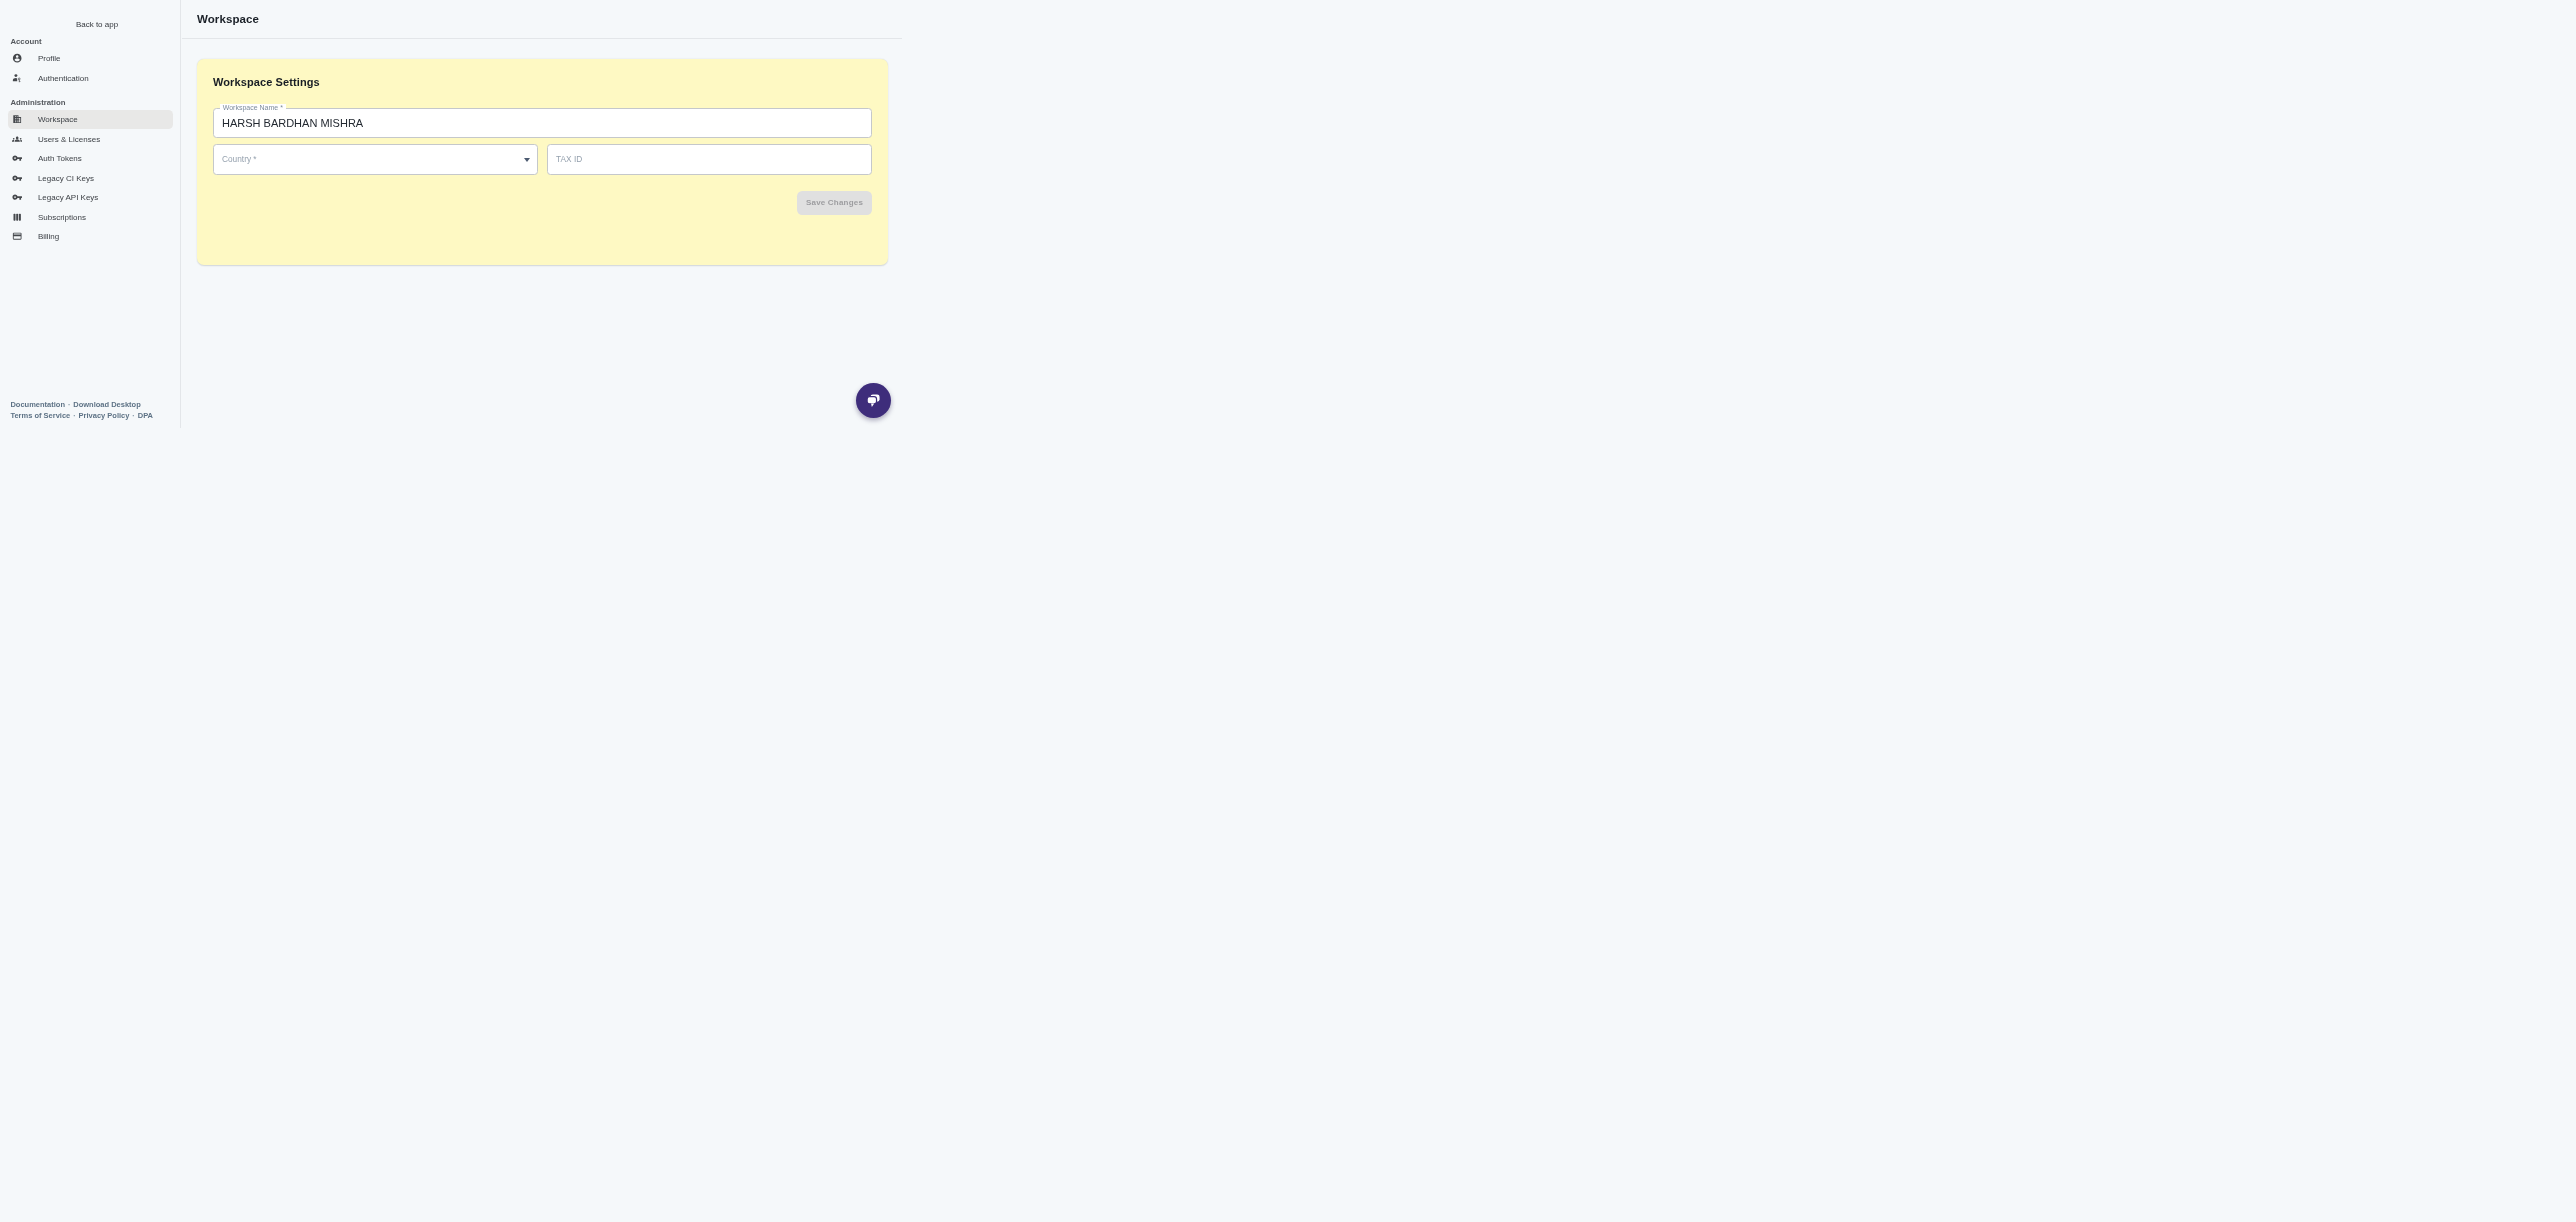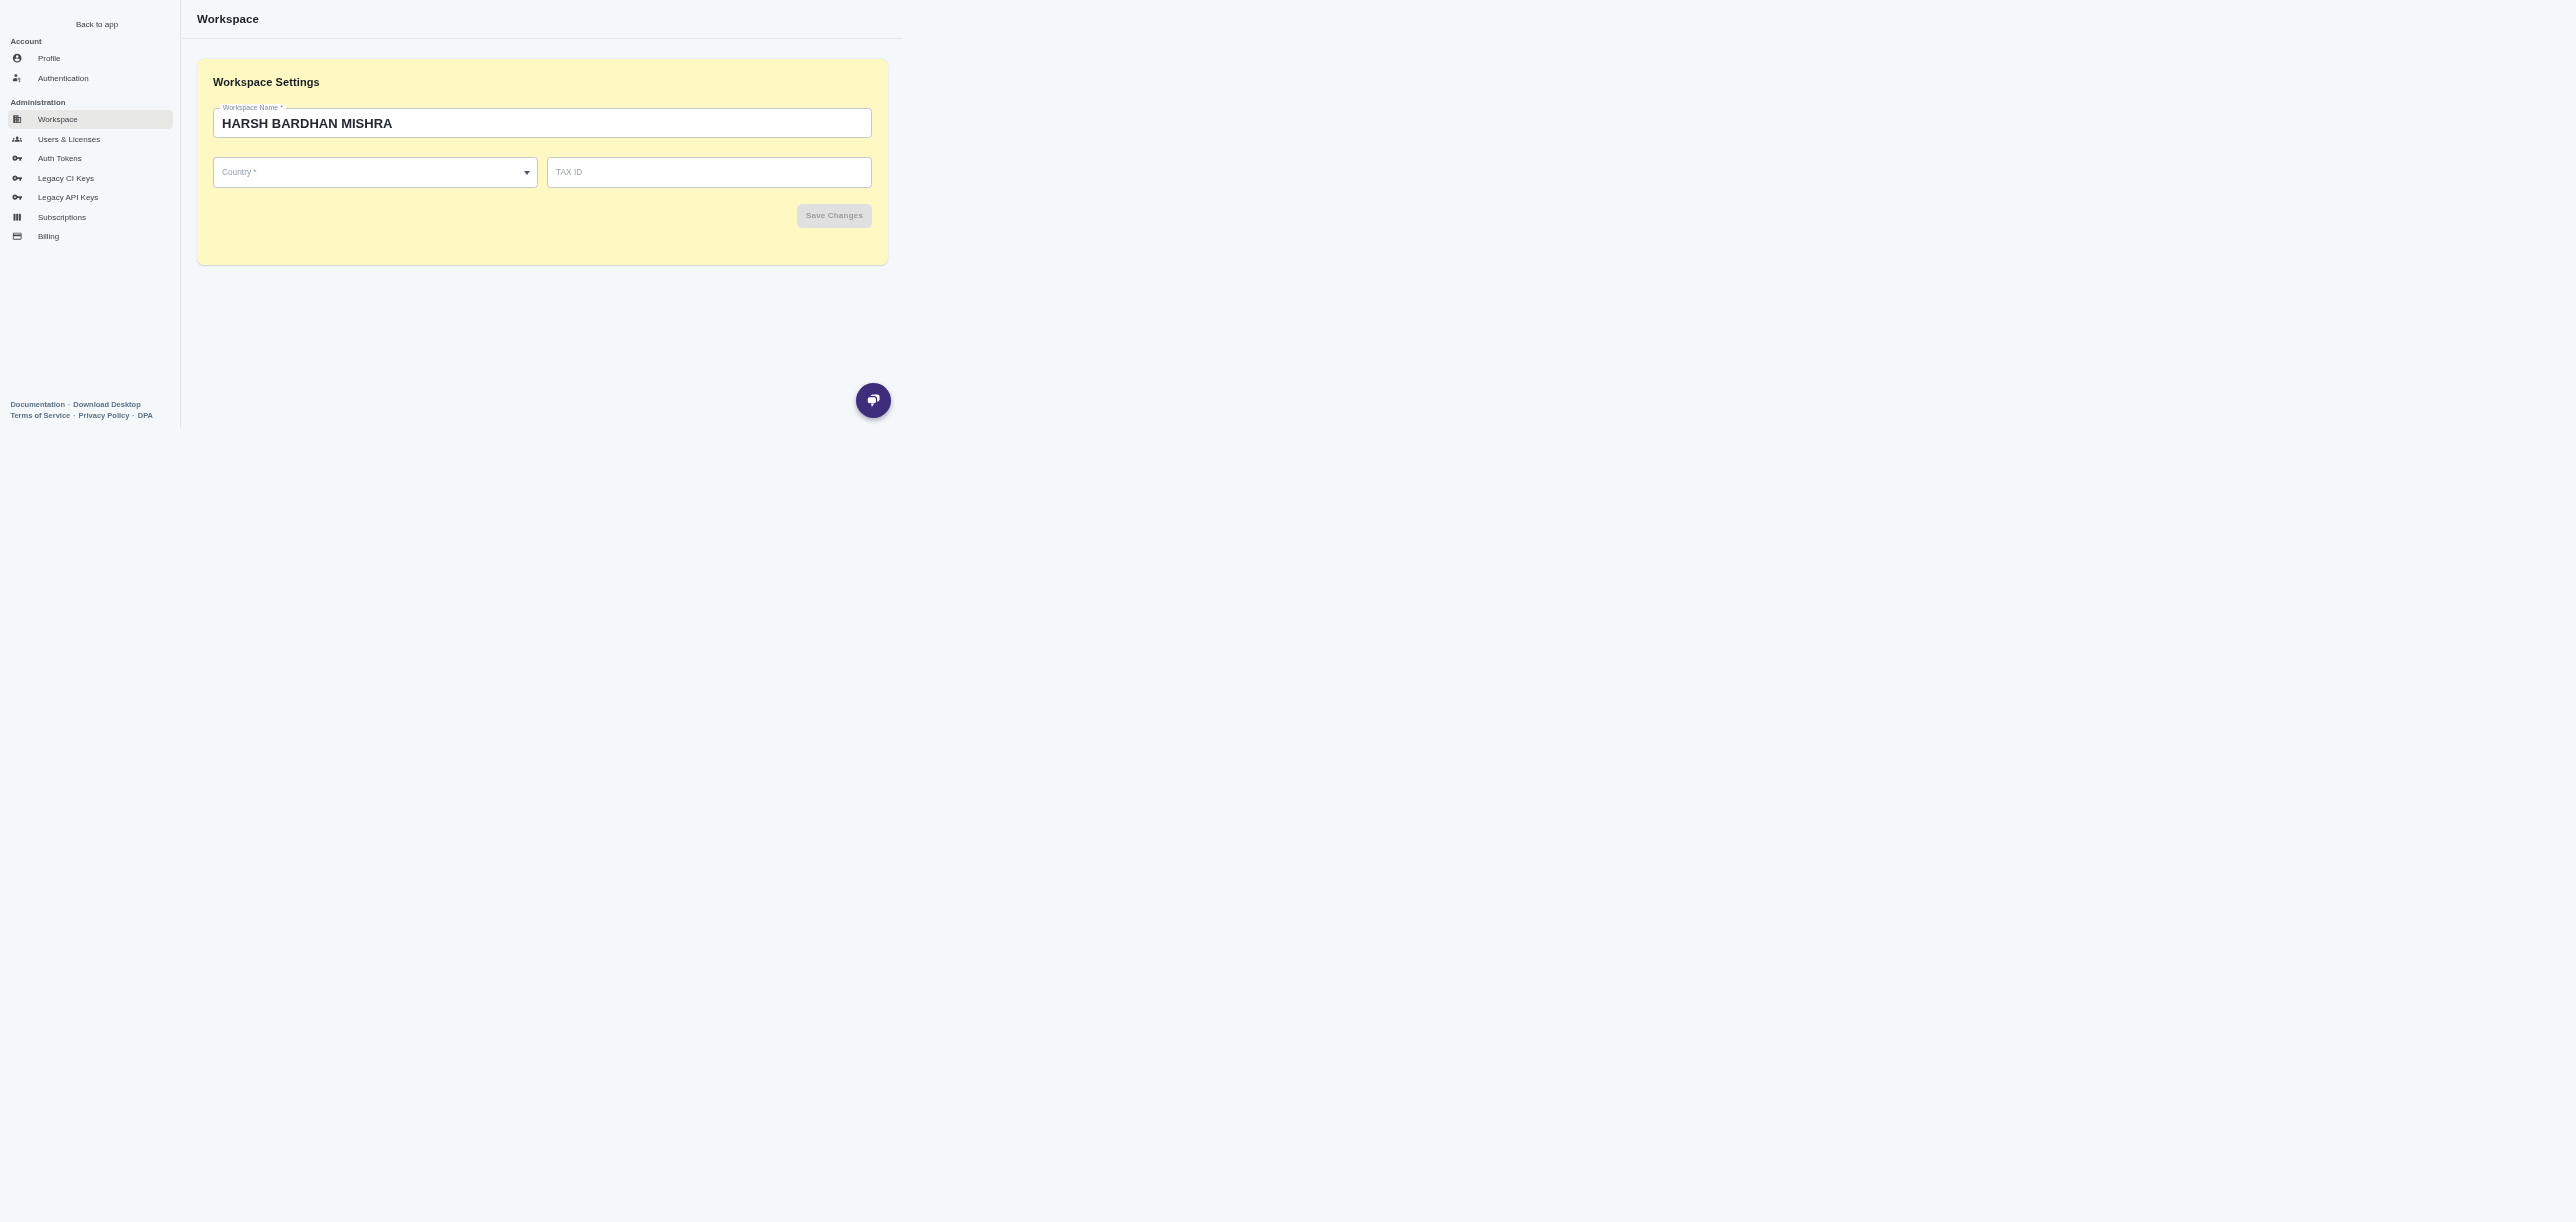--- a/index.html
+++ b/index.html
@@ -66,35 +66,35 @@
   .outlined-field{
     position:relative;margin-top:20px;height:30px;box-sizing:border-box;
     border:0.6px solid #c5c8cb;border-radius:3.5px;background:#fff;
   }
   .float-label{
     position:absolute;top:-4.6px;left:5.8px;padding:0 2.9px;background:#fff;
     font-size:7px;color:#7d8b9c;line-height:8.6px;white-space:nowrap;
   }
   .field-value{
     display:block;padding-left:8px;line-height:29px;
-    font-size:13px;color:#232931;white-space:nowrap;font-weight:bold;
+    font-size:11px;color:#232931;white-space:nowrap;
   }
 
   .toggle-row{margin-top:15px;height:22px;display:flex;align-items:center;}
   .switch{position:relative;width:19.5px;height:8px;margin-left:1.7px;cursor:pointer;flex:0 0 auto;}
   .switch .track{
     position:absolute;left:0;top:0;width:19.5px;height:8px;border-radius:4px;background:#9b9fa4;
   }
   .switch .thumb{
     position:absolute;left:-1.7px;top:-1.7px;width:11.5px;height:11.5px;border-radius:50%;
     background:#fefefe;box-shadow:0 0.6px 1.7px rgba(0,0,0,.4),0 0.6px 0.6px rgba(0,0,0,.24);
   }
   .toggle-label{margin-left:9.8px;font-size:8px;color:#5e7189;}
 
-  .field-row{margin-top:19px;display:flex;gap:9.2px;align-items:flex-end;}
+  .field-row{margin-top:6px;display:flex;gap:9.2px;align-items:flex-end;}
   .select-field,.text-field{
     position:relative;flex:1;height:31px;box-sizing:border-box;
     border:0.6px solid #c5c8cb;border-radius:3.5px;background:#fff;cursor:text;
   }
   .select-field{cursor:pointer;}
   .inner-label{
     position:absolute;left:8px;top:50%;transform:translateY(-50%);
     font-size:8.3px;color:#95a1ae;white-space:nowrap;
   }
   .dropdown-arrow{

